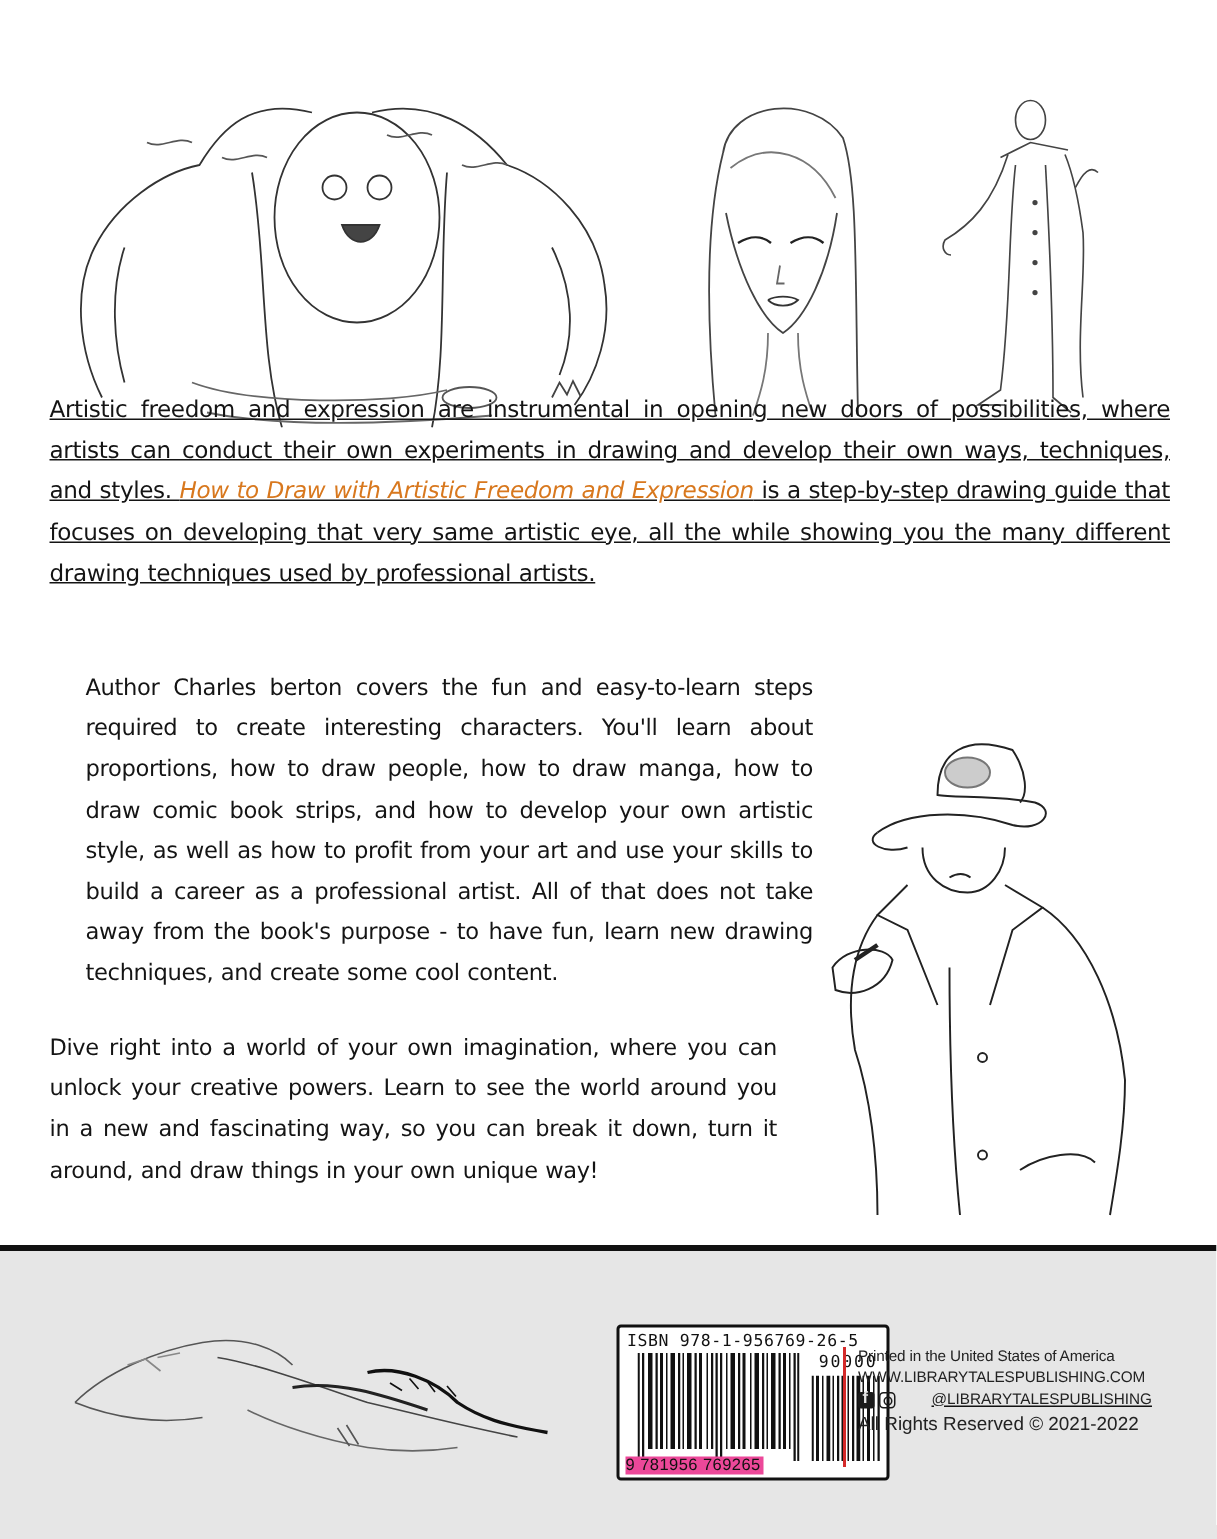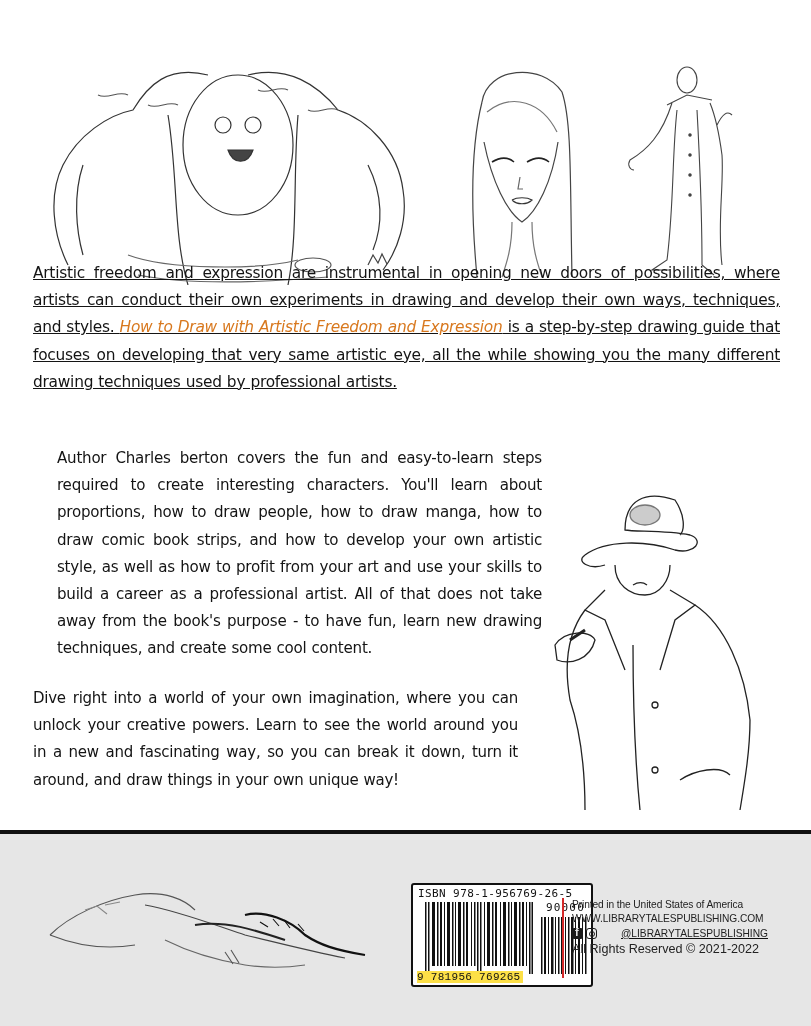--- a/index.html
+++ b/index.html
@@ -35,22 +35,22 @@
   .isbn-text {
     position: absolute; left: 5px; top: 2px;
     font-family: "DejaVu Sans Mono", monospace; font-size: 11px; letter-spacing: 0.4px; color: #111;
   }
   .price-text {
     position: absolute; right: 6px; top: 16px;
     font-family: "DejaVu Sans Mono", monospace; font-size: 11px; letter-spacing: 1.2px; color: #111;
   }
   .ean-text {
     position: absolute; left: 4px; bottom: 2px;
-    font-family: Liberation Mono, monospace; font-size: 11px; letter-spacing: 0.3px; color: #111;
-    background: #fde047; padding-right: 2px;
+    font-family: Liberation Sans, sans-serif; font-size: 11px; letter-spacing: 0.3px; color: #111;
+    background: #ec4899; padding-right: 2px;
   }
   .bars-main { position: absolute; left: 12px; top: 17px; width: 108px; height: 72px; }
   .bars-addon { position: absolute; left: 128px; top: 32px; width: 46px; height: 57px; }
 
   .publisher {
     position: absolute; left: 562px; top: 898px; width: 230px;
     border-left: 2.5px solid #d42a2a; padding-left: 8px; height: 80px;
   }
   .pub-name { font-family: "Liberation Sans", sans-serif; font-size: 12.5px; letter-spacing: 1.1px; color: #222; line-height: 17px; }
   .pub-line { font-family: "Liberation Sans", sans-serif; font-size: 10.2px; color: #222; line-height: 14px; letter-spacing: -0.1px; }

